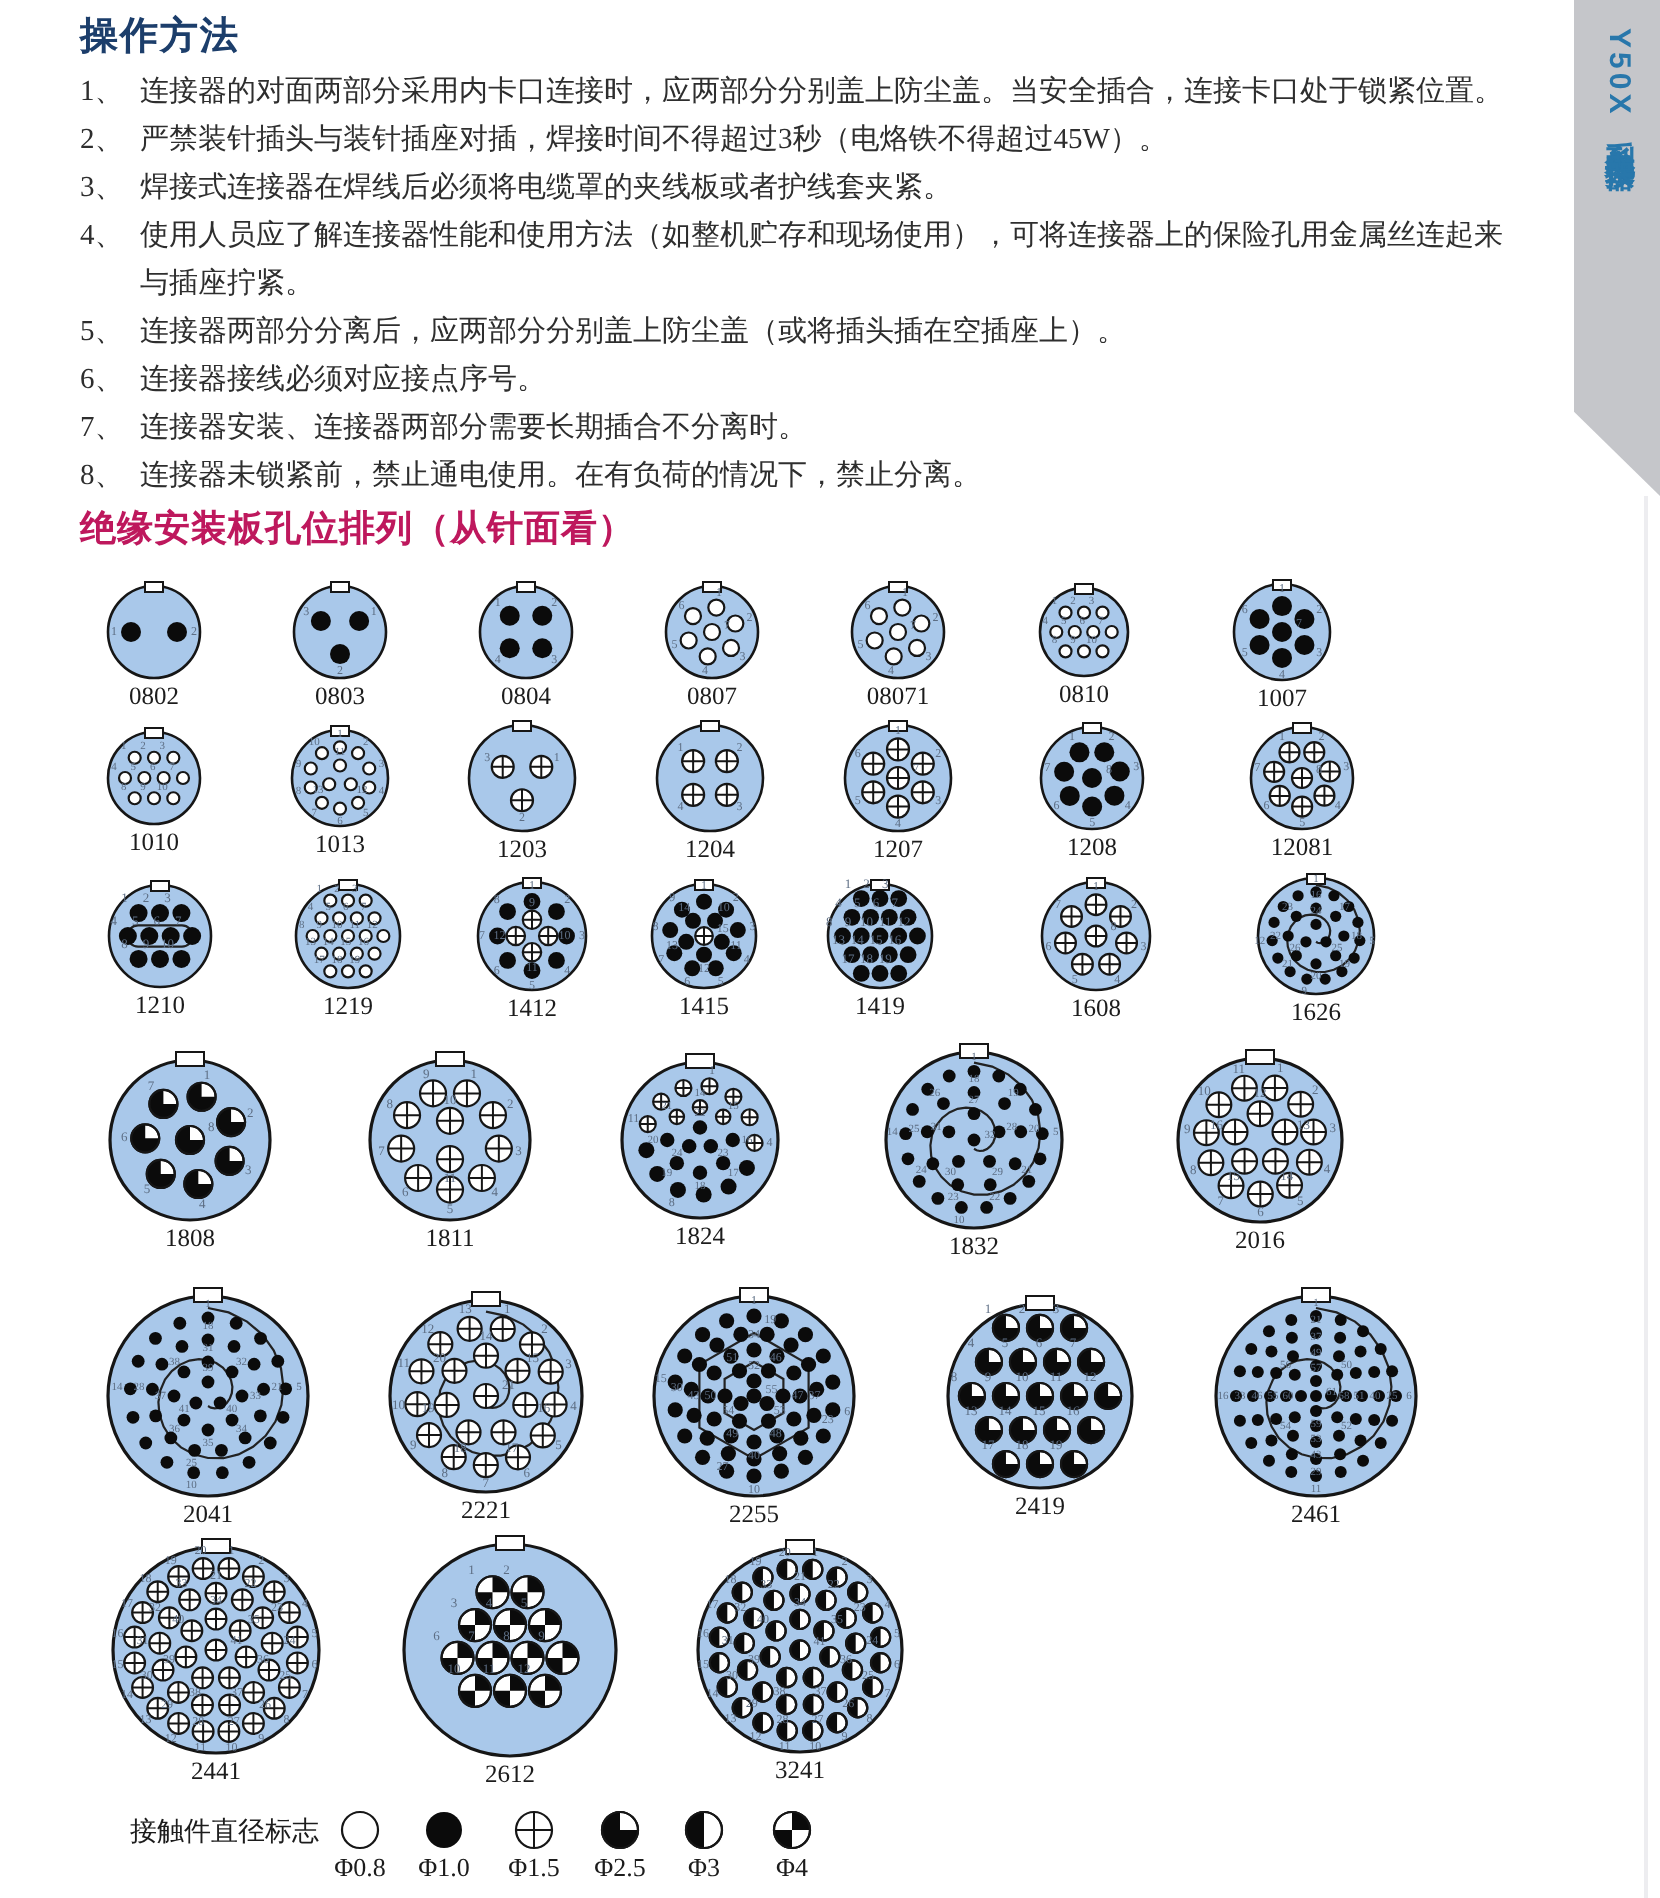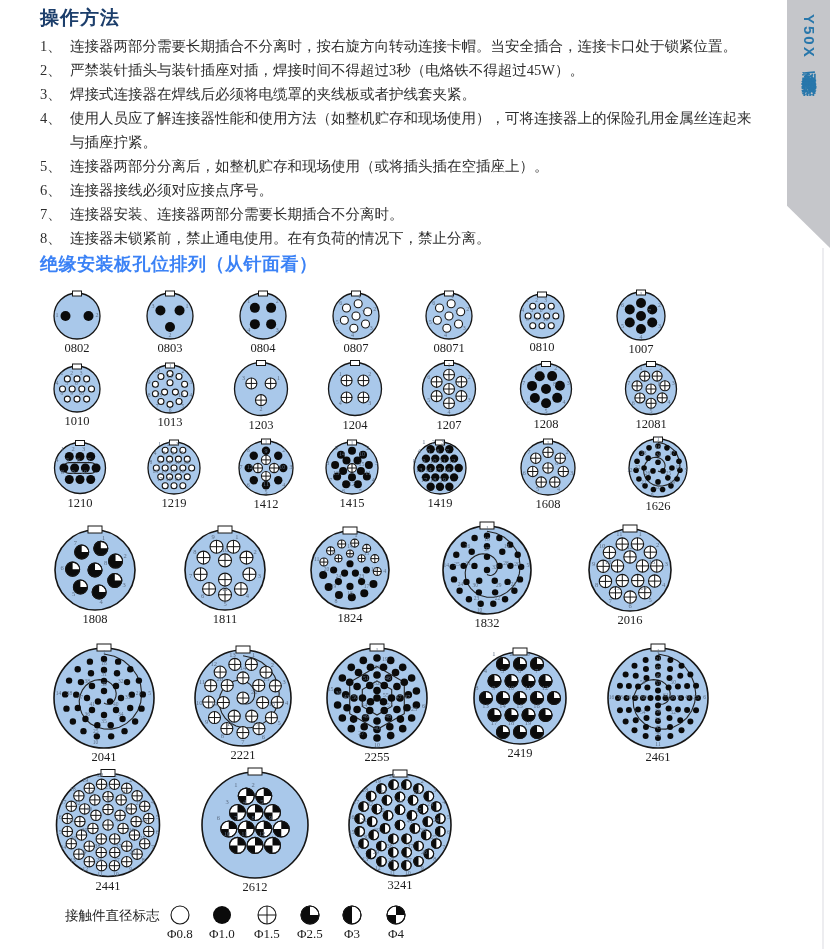--- a/index.html
+++ b/index.html
@@ -1,58 +1,58 @@
 <!DOCTYPE html>
 <html><head>
 <meta charset="utf-8">
 <style>
   html,body{margin:0;padding:0;background:#ffffff;}
   .page{position:relative;width:830px;height:949px;background:#ffffff;overflow:hidden;
         font-family:"Liberation Serif","DejaVu Serif",serif;color:#2e2e2e;}
   .h1{position:absolute;top:5px;left:40px;margin:0;font-size:19px;font-weight:bold;
       color:#1c3e6b;letter-spacing:1px;}
   .h2{position:absolute;top:252px;left:40px;margin:0;font-size:18px;font-weight:bold;
-      color:#3b82f6;letter-spacing:0.5px;text-align:center;}
+      color:#be185d;letter-spacing:0.5px;text-align:center;}
   .instructions{position:absolute;top:34px;left:40px;width:716px;font-size:14.5px;line-height:24px;}
   .inst{display:flex;}
   .inst .num{flex:0 0 30px;}
   .inst .txt{flex:1;}
   .side-tab{position:absolute;top:0;right:0;width:43px;height:248px;background:#c5c6ca;
             clip-path:polygon(0 0,100% 0,100% 100%,0 83%);}
   .side-tab .vtext{position:absolute;top:14px;left:50%;transform:translateX(-50%);
             writing-mode:vertical-rl;text-orientation:mixed;font-family:"Liberation Sans",sans-serif;
             font-size:15px;font-weight:bold;color:#2877ab;letter-spacing:2px;white-space:nowrap;}
   .edge-line{position:absolute;top:248px;bottom:0;right:6px;width:2px;background:#ededf0;}
   svg#fig{position:absolute;top:0;left:0;}
 </style>
 </head>
 <body>
 
 <div class="page">
   <h1 class="h1">操作方法</h1>
   <div class="instructions" id="instructions">
       <div class="inst">
         <span class="num">1、</span>
-        <span class="txt">连接器两部分需要长期插合不分离时，按右旋方向转动连接卡帽。当安全插合，连接卡口处于锁紧位置。</span>
+        <span class="txt">连接器的对面两部分采用内卡口连接时，应两部分分别盖上防尘盖。当安全插合，连接卡口处于锁紧位置。</span>
       </div>
       <div class="inst">
         <span class="num">2、</span>
         <span class="txt">严禁装针插头与装针插座对插，焊接时间不得超过3秒（电烙铁不得超过45W）。</span>
       </div>
       <div class="inst">
         <span class="num">3、</span>
         <span class="txt">焊接式连接器在焊线后必须将电缆罩的夹线板或者护线套夹紧。</span>
       </div>
       <div class="inst">
         <span class="num">4、</span>
         <span class="txt">使用人员应了解连接器性能和使用方法（如整机贮存和现场使用），可将连接器上的保险孔用金属丝连起来与插座拧紧。</span>
       </div>
       <div class="inst">
         <span class="num">5、</span>
-        <span class="txt">连接器两部分分离后，如整机贮存和现场使用（或将插头插在空插座上）。</span>
+        <span class="txt">连接器两部分分离后，应两部分分别盖上防尘盖（或将插头插在空插座上）。</span>
       </div>
       <div class="inst">
         <span class="num">6、</span>
         <span class="txt">连接器接线必须对应接点序号。</span>
       </div>
       <div class="inst">
         <span class="num">7、</span>
         <span class="txt">连接器安装、连接器两部分需要长期插合不分离时。</span>
       </div>
       <div class="inst">

